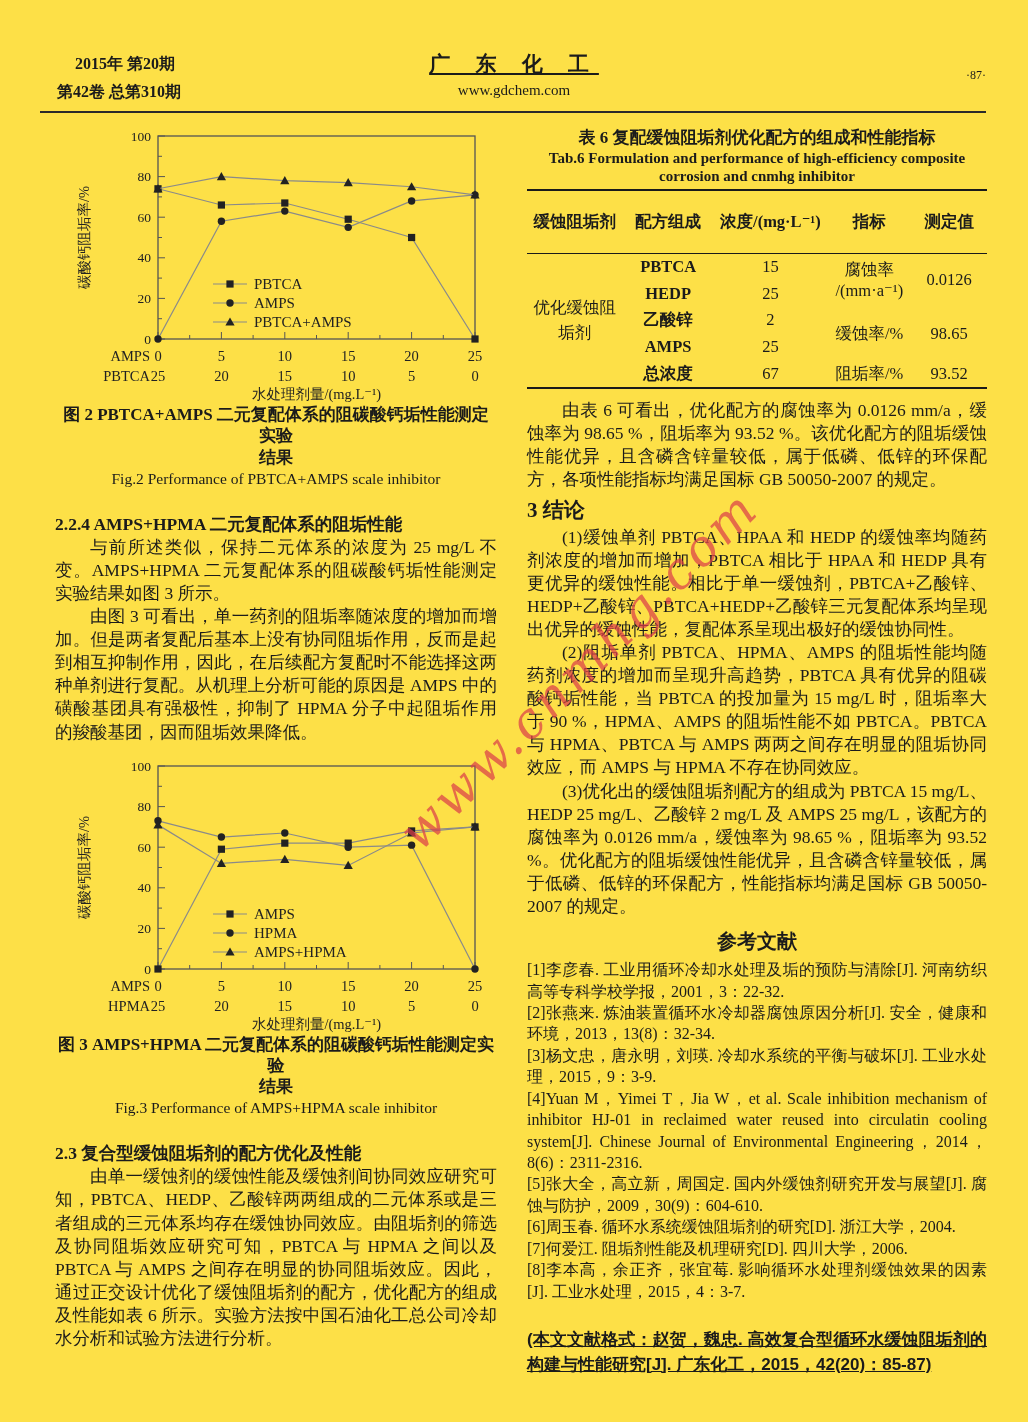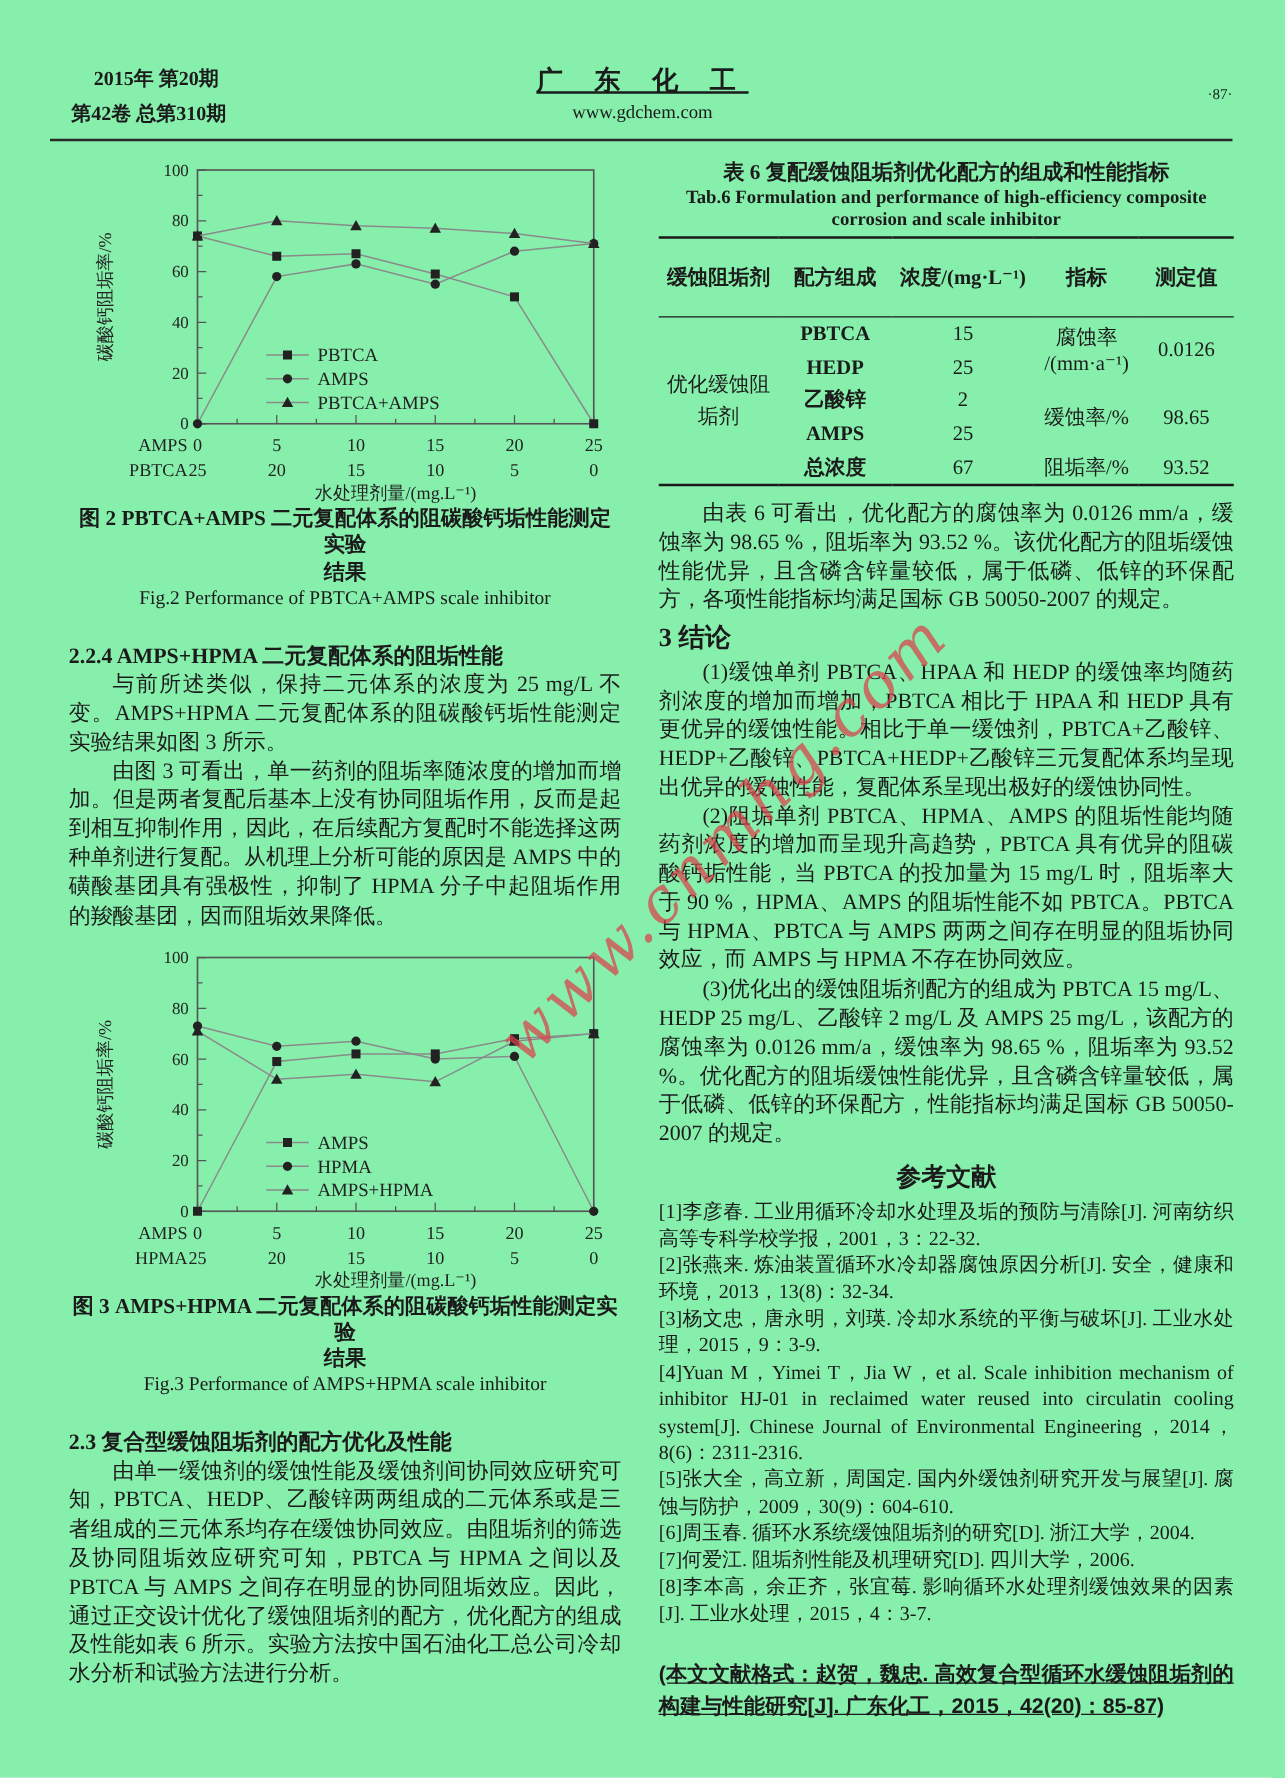--- a/index.html
+++ b/index.html
@@ -1,16 +1,16 @@
 <!DOCTYPE html>
 <html><head>
 <meta charset="utf-8">
 <style>
   html,body{margin:0;padding:0;background:#e8e8e6;}
-  .page{position:relative;width:1028px;height:1422px;background:#86efac;margin:0 auto;
+  .page{position:relative;width:1028px;height:1422px;background:#fde047;margin:0 auto;
         font-family:"Liberation Serif","DejaVu Serif",serif;color:#1b1b1b;overflow:hidden;}
   
   .hdr-left{position:absolute;left:57px;top:50px;font-weight:bold;font-size:16px;line-height:1.75;}
   .hdr-left .l1{padding-left:18px;}
   .hdr-center{position:absolute;left:0;right:0;top:50px;text-align:center;}
   .hdr-center .jt{font-weight:bold;font-size:21px;letter-spacing:10px;text-decoration:underline;}
   .hdr-center .ju{font-size:15px;margin-top:4px;}
   .hdr-right{position:absolute;right:42px;top:68px;font-size:12px;}
   .hdr-rule{position:absolute;left:40px;right:42px;top:111px;border-top:2px solid #2a2a2a;}
   
@@ -267,21 +267,21 @@
     <p class="fig-cap-cn">结果</p>
     <p class="fig-cap-en">Fig.3  Performance of AMPS+HPMA scale inhibitor</p>
 
     <p class="sec-head">2.3 复合型缓蚀阻垢剂的配方优化及性能</p>
     <p class="body-text indent">由单一缓蚀剂的缓蚀性能及缓蚀剂间协同效应研究可知，PBTCA、HEDP、乙酸锌两两组成的二元体系或是三者组成的三元体系均存在缓蚀协同效应。由阻垢剂的筛选及协同阻垢效应研究可知，PBTCA 与 HPMA 之间以及 PBTCA 与 AMPS 之间存在明显的协同阻垢效应。因此，通过正交设计优化了缓蚀阻垢剂的配方，优化配方的组成及性能如表 6 所示。实验方法按中国石油化工总公司冷却水分析和试验方法进行分析。</p>
   </div>
 
   <div class="col-right">
     <p class="tbl-title-cn">表 6  复配缓蚀阻垢剂优化配方的组成和性能指标</p>
     <p class="tbl-title-en">Tab.6  Formulation and performance of high-efficiency composite</p>
-    <p class="tbl-title-en">corrosion and scale inhibitor</p>
+    <p class="tbl-title-en">corrosion and cnmhg inhibitor</p>
 
     <table class="t6">
       <colgroup>
           <col style="width:108px">
           <col style="width:96px">
           <col style="width:118px">
           <col style="width:86px">
           <col style="width:80px">
         </colgroup>
       <thead>

